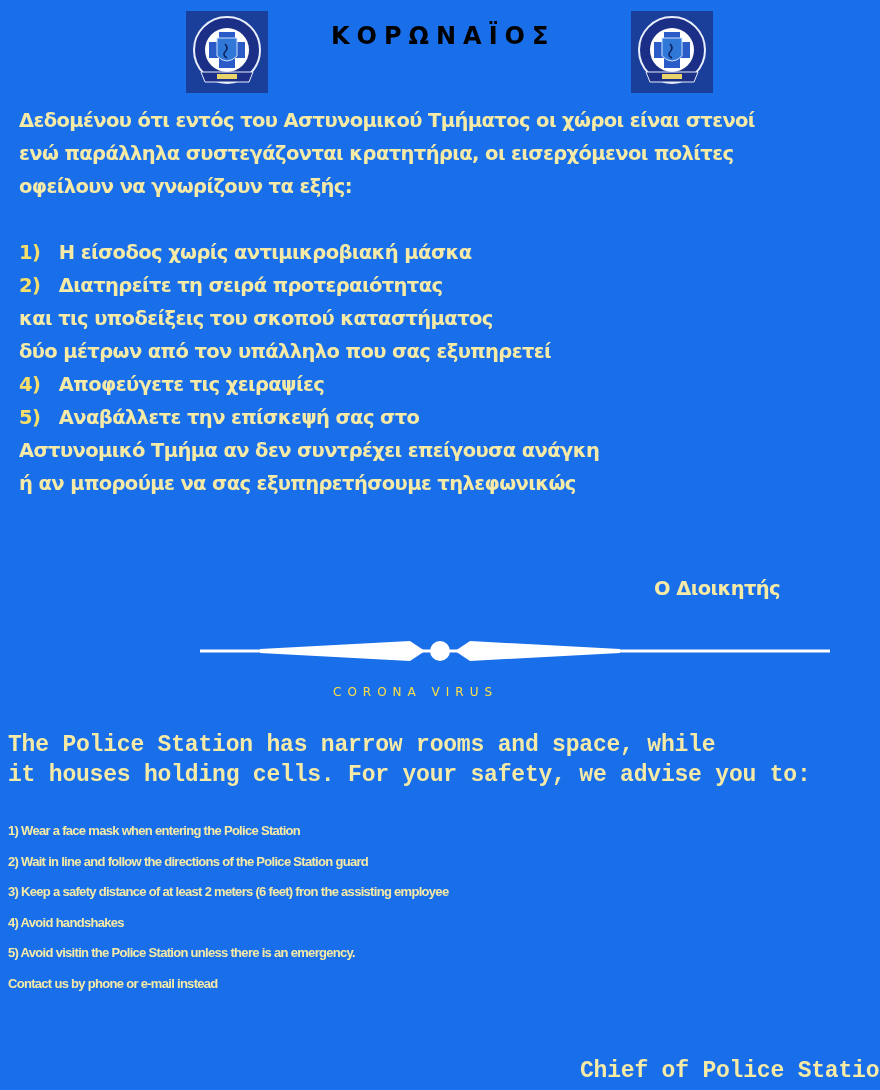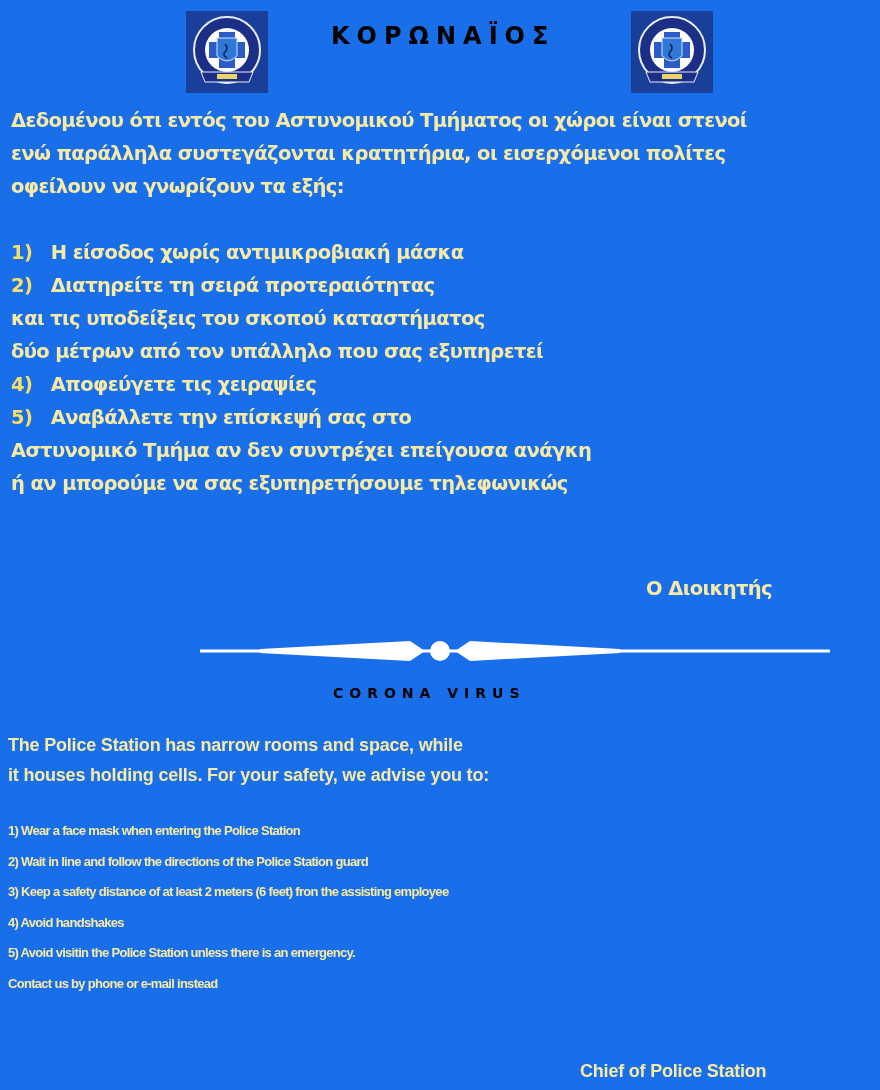--- a/index.html
+++ b/index.html
@@ -16,30 +16,30 @@
     background: #1a3f9a;
     display: flex; align-items: center; justify-content: center;
   }
   .logo svg { width: 80px; height: 80px; }
   .title {
     font-weight: bold; font-size: 24px; letter-spacing: 7px;
     color: #000000;
   }
   .gr {
     font-weight: bold; font-size: 19.5px; line-height: 33px;
-    letter-spacing: -0.6px; white-space: nowrap;
+    letter-spacing: -0.6px; white-space: nowrap; margin-left: 8px;
   }
   .gr .n { color: #f6de6a; }
   .en {
-    font-family: Liberation Sans, sans-serif;
-    font-weight: bold; font-size: 18px; line-height: 30px;
+    font-family: Liberation Mono, monospace;
+    font-weight: bold; font-size: 23px; line-height: 30px;
     white-space: nowrap; letter-spacing: -0.2px;
   }
   .en-list { font-family: "Liberation Sans", sans-serif; font-weight: bold; font-size: 13px; line-height: 30.5px; letter-spacing: -0.7px; white-space: nowrap; }
-  .subtitle { font-weight: bold; font-size: 14px; letter-spacing: 6px; color: #000000; }
+  .subtitle { font-weight: normal; font-size: 12px; letter-spacing: 6px; color: #fde047; }
 </style>
 </head>
 <body>
 
 <div class="abs logo" style="left:186px; top:11px;">
   <svg viewBox="0 0 80 80">
     <circle cx="40" cy="38" r="33" fill="#1b2f86" stroke="#e8eefc" stroke-width="2"></circle>
     <circle cx="40" cy="38" r="22" fill="#ffffff"></circle>
     <rect x="32" y="20" width="16" height="36" fill="#2a5bc6"></rect>
     <rect x="22" y="30" width="36" height="16" fill="#2a5bc6"></rect>

